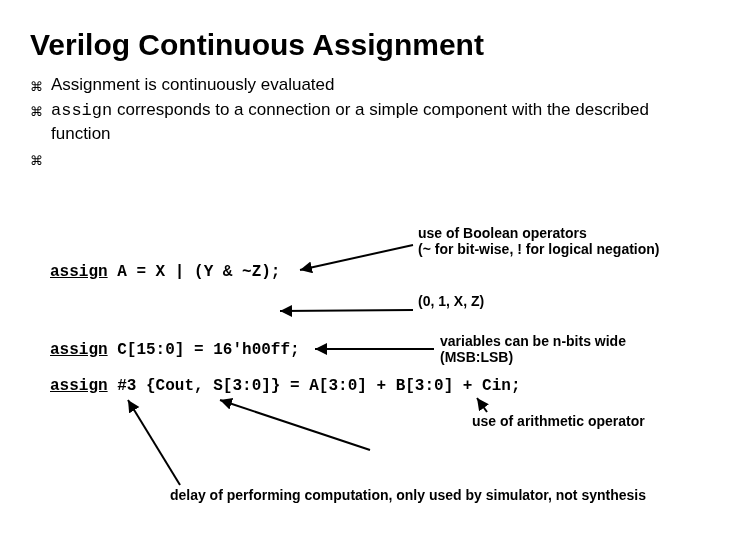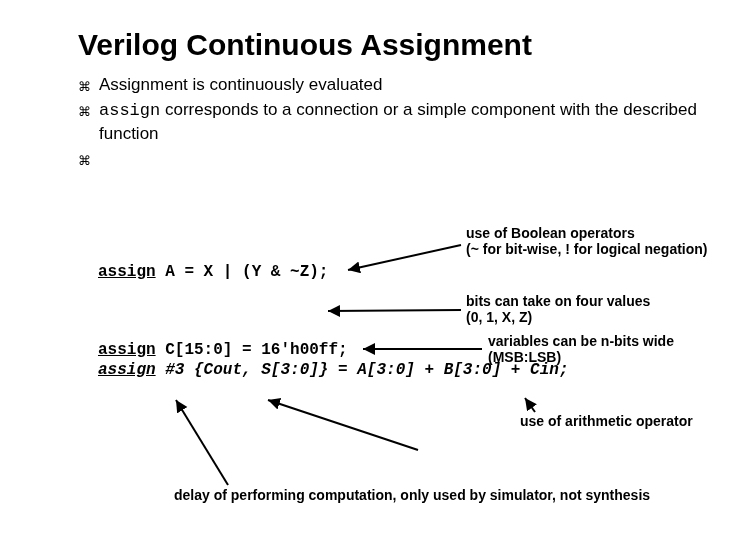--- a/index.html
+++ b/index.html
@@ -11,21 +11,20 @@
     overflow: hidden;
     font-family: "Trebuchet MS", Arial, sans-serif;
     color: #000;
     position: relative;
   }
   .slide {
     padding: 20px 30px 0 30px;
     position: relative;
     height: 100%;
     box-sizing: border-box;
-    margin-left: 48px;
   }
   .title {
     font-size: 30px;
     font-weight: bold;
     margin-bottom: 12px;
     margin-top: 8px;
   }
   .bullets {
     font-size: 17px;
     line-height: 1.35;
@@ -82,38 +81,37 @@
       <span class="bicon">⌘</span>
     </div>
   </div>
 
   <div class="codeblock" style="left:50px; top:263px;">
     <div class="codeline"><span class="kw">assign</span><span> A = X | (Y &amp; ~Z);</span></div>
   </div>
   <div class="codeblock" style="left:50px; top:341px;">
     <div class="codeline"><span class="kw">assign</span><span> C[15:0] = 16'h00ff;</span></div>
   </div>
-  <div class="codeblock" style="left:50px; top:361px;font-style:italic;">
+  <div class="codeblock" style="left:50px; top:377px;">
     <div class="codeline"><span class="kw">assign</span><span> #3 {Cout, S[3:0]} = A[3:0] + B[3:0] + Cin;</span></div>
   </div>
 
   <div class="ann" style="left:418px; top:225px;">
     <div>use of Boolean operators</div>
     <div>(~ for bit-wise, ! for logical negation)</div>
   </div>
   <div class="ann" style="left:418px; top:293px;">
-    <div>bits can take on four values</div>
     <div>(0, 1, X, Z)</div>
   </div>
   <div class="ann" style="left:440px; top:333px;">
     <div>variables can be n-bits wide</div>
     <div>(MSB:LSB)</div>
   </div>
   <div class="ann" style="left:472px; top:413px;">use of arithmetic operator</div>
-  <div class="ann" style="left:126px; top:487px; text-align:left; width:520px;">delay of performing computation, only used by simulator, not synthesis</div>
+  <div class="ann" style="left:126px; top:487px; text-align:right; width:520px;">delay of performing computation, only used by simulator, not synthesis</div>
 
 
   <svg width="730" height="547" style="position:absolute;left:0;top:0;pointer-events:none;">
     <defs>
       <marker id="ah" markerWidth="8" markerHeight="8" refX="6" refY="3" orient="auto">
         <path d="M0,0 L6,3 L0,6 Z" fill="#000"></path>
       </marker>
     </defs>
 
     <line x1="413" y1="245" x2="300" y2="270" stroke="#000" stroke-width="2" marker-end="url(#ah)"></line>

